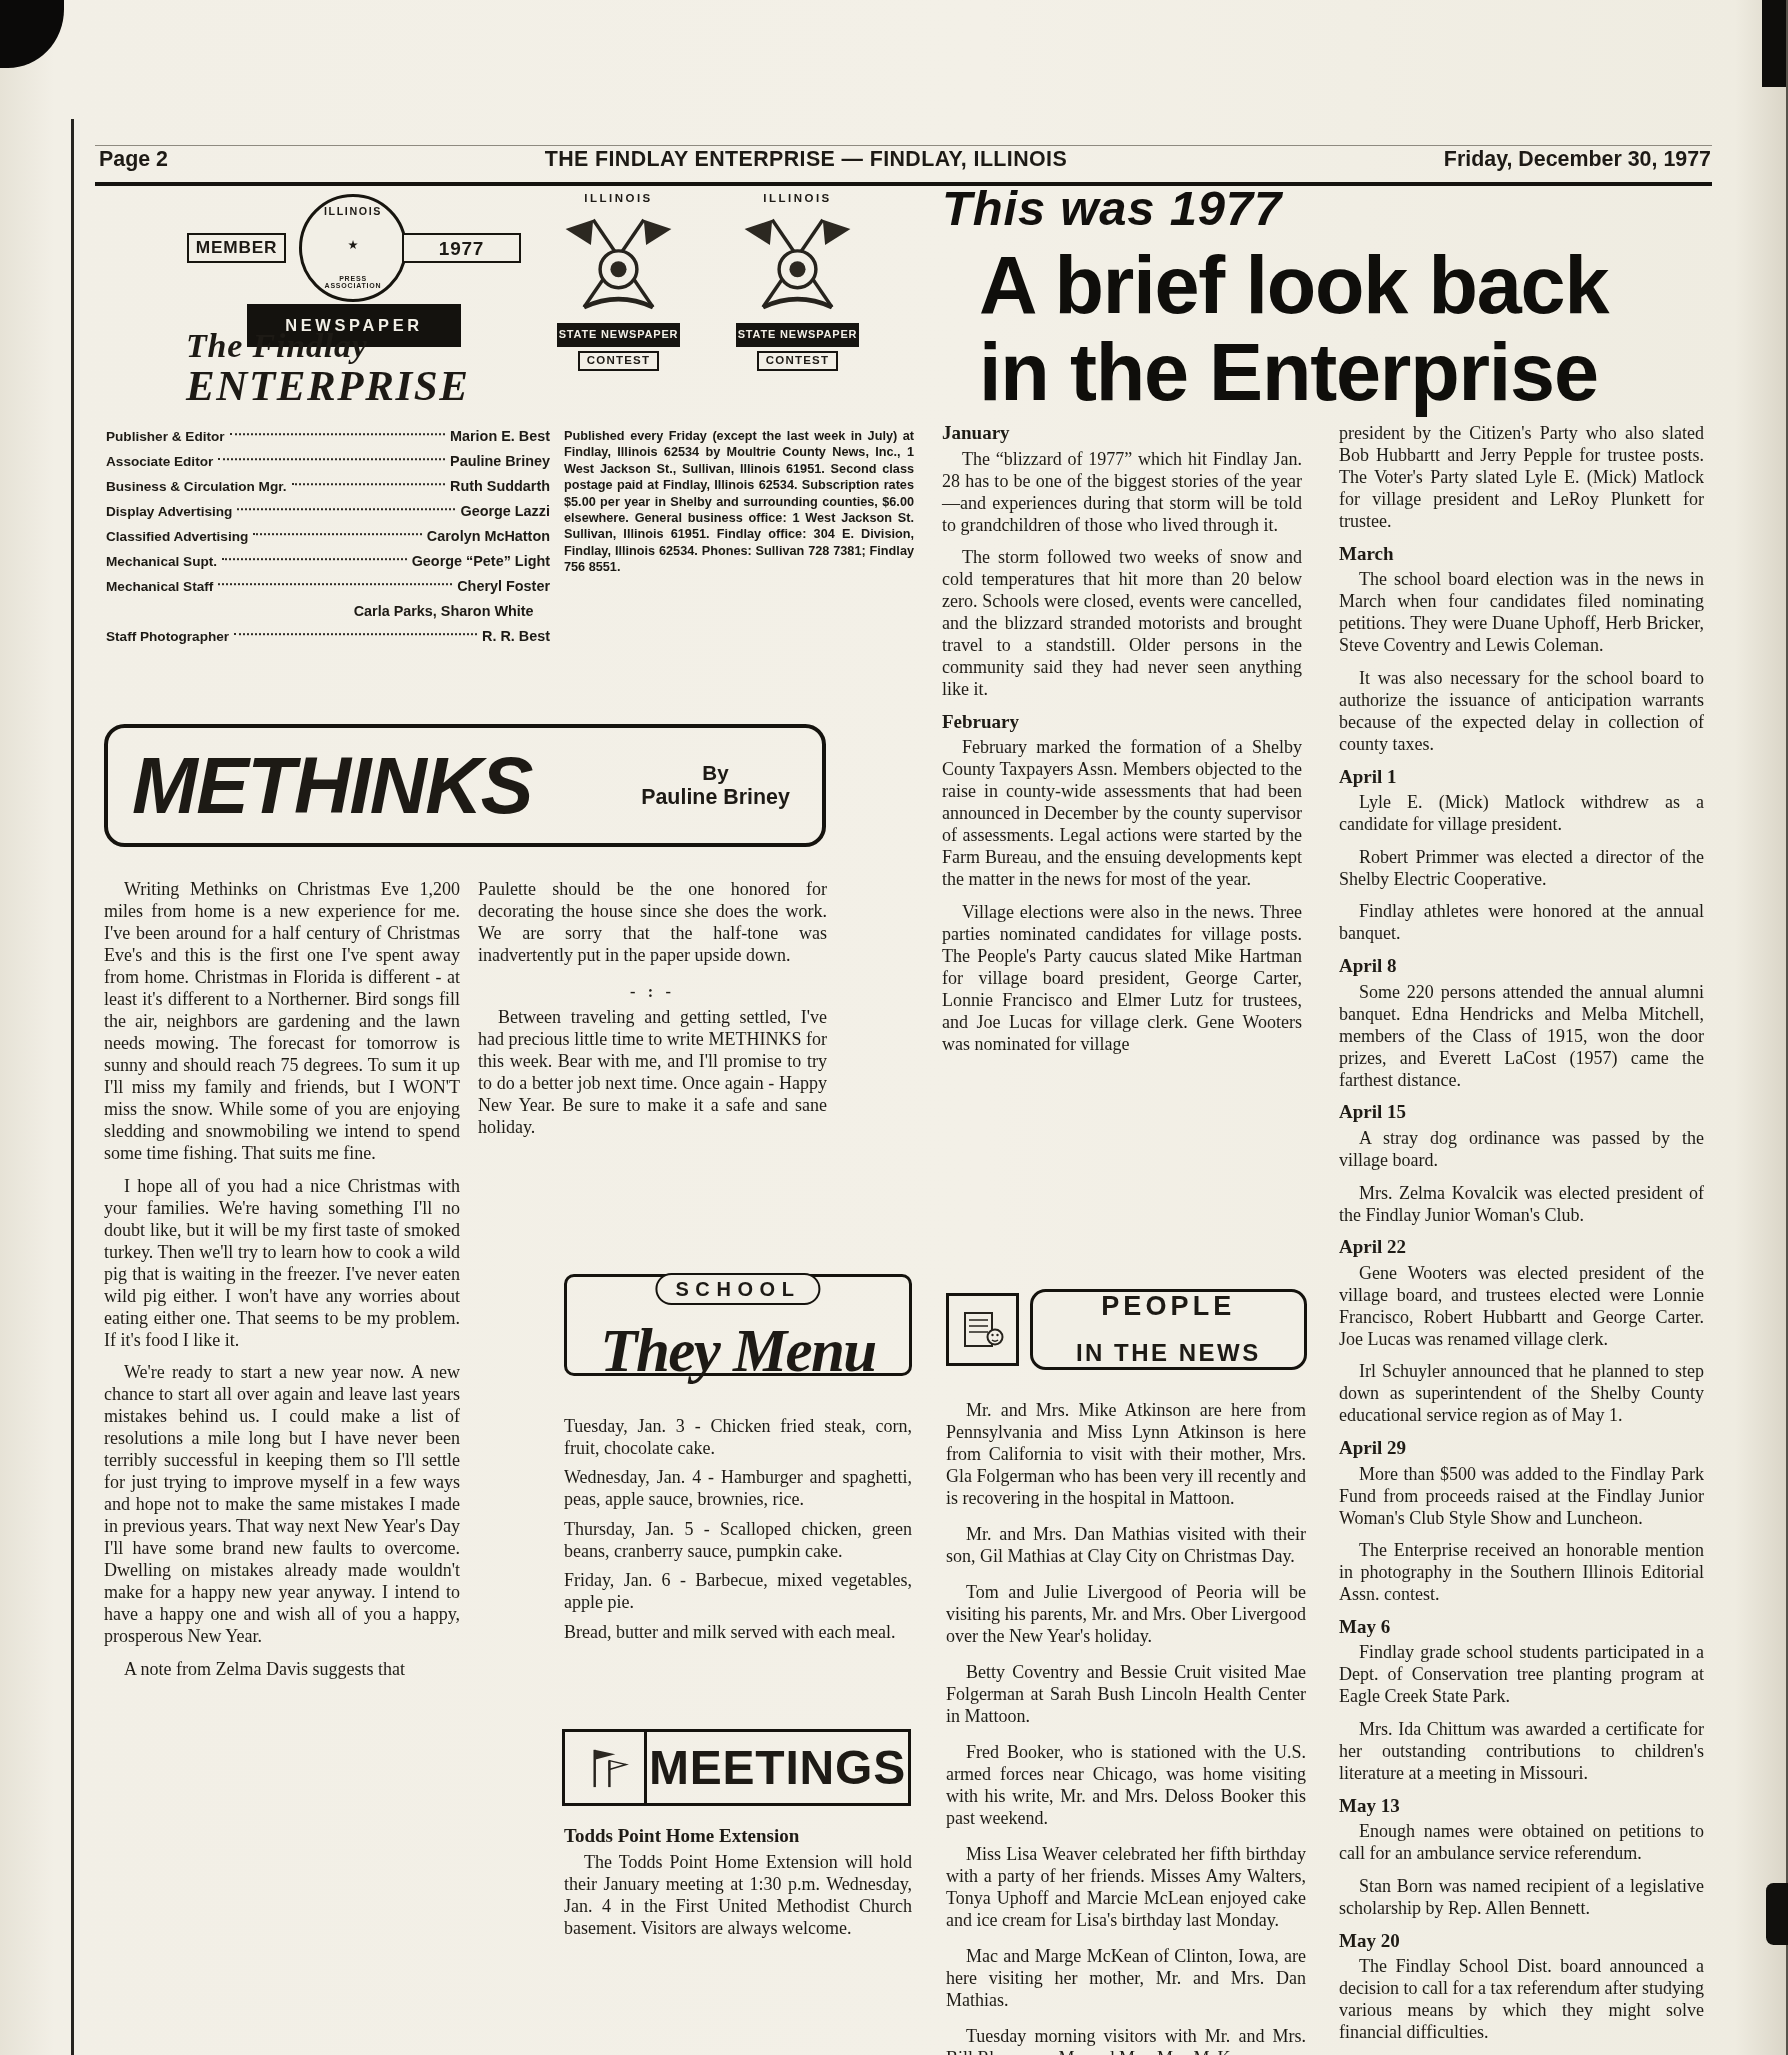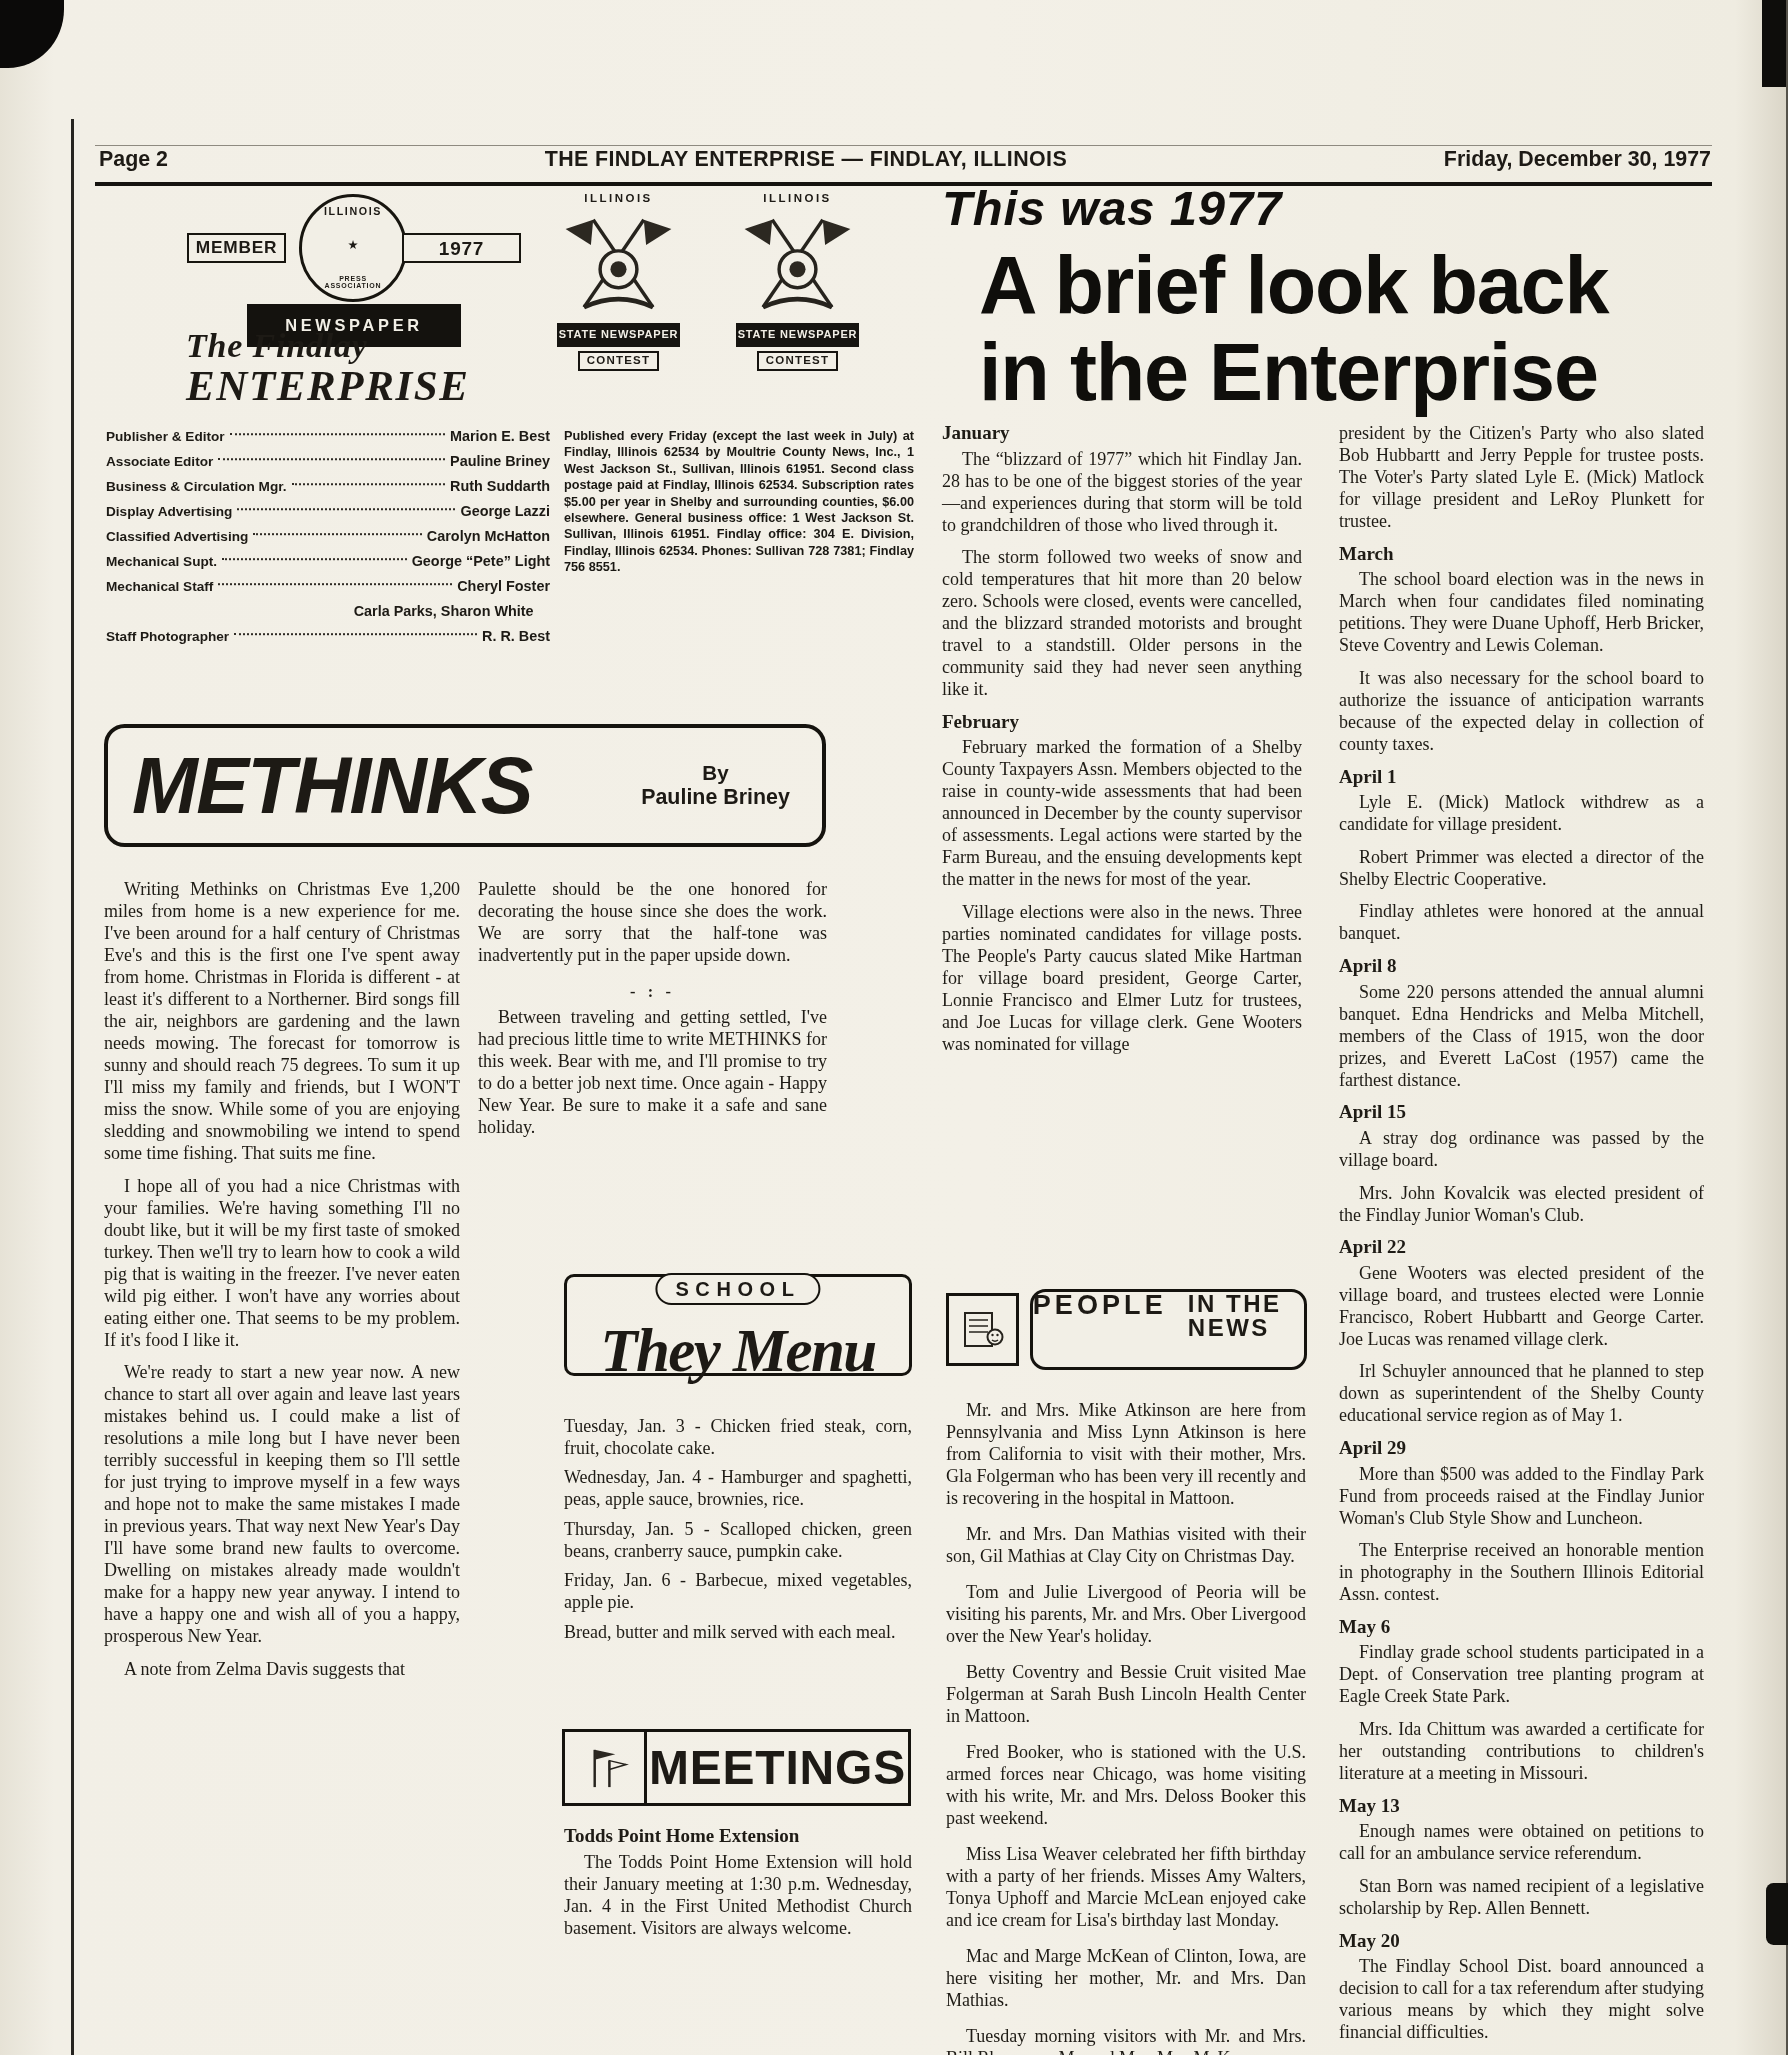--- a/index.html
+++ b/index.html
@@ -105,22 +105,22 @@
   #meetings-box{position:absolute;left:562px;top:1729px;width:349px;height:77px;border:3.7px solid #15130e;display:flex;align-items:stretch;}
   .mtg-icon-cell{width:82px;border-right:3.7px solid #15130e;display:flex;align-items:center;justify-content:center;}
   .mtg-icon-cell svg{width:49px;height:49px;}
   .mtg-title{flex:1;display:flex;align-items:center;justify-content:center;font:800 48px/1 var(--sans);letter-spacing:0.8px;border-radius:7px;}
   #todds{left:564px;top:1825px;width:348px;}
 
   
   #people-box{position:absolute;left:946px;top:1286px;width:361px;height:86px;display:flex;gap:10.7px;align-items:center;}
   .pp-icon{width:73px;height:73px;border:3.7px solid #15130e;display:flex;align-items:center;justify-content:center;background:var(--paper);}
   .pp-icon svg{width:50px;height:50px;}
-  .pp-title{flex:1;height:81px;border:3.7px solid #15130e;border-radius:15.6px;display:flex;flex-direction:row;
-    align-items:flex-start;justify-content:center;gap:21px;background:var(--paper);}
+  .pp-title{flex:1;height:81px;border:3.7px solid #15130e;border-radius:15.6px;display:flex;flex-direction:column;
+    align-items:center;justify-content:center;gap:21px;background:var(--paper);}
   .pp-title .t1{font:800 27px/1 var(--sans);letter-spacing:4.1px;}
   .pp-title .t2{font:800 24px/1 var(--sans);letter-spacing:2.5px;}
   #people-col{left:946px;top:1399px;width:360px;}
   #people-col .para{margin:0 0 14px;}
 </style>
 </head>
 <body>
 
 <div id="paper">
 
@@ -252,21 +252,21 @@
         <p class="para">The school board election was in the news in March when four candidates filed nominating petitions. They were Duane Uphoff, Herb Bricker, Steve Coventry and Lewis Coleman.</p>
         <p class="para">It was also necessary for the school board to authorize the issuance of anticipation warrants because of the expected delay in collection of county taxes.</p>
         <h3 class="subhead">April 1</h3>
         <p class="para">Lyle E. (Mick) Matlock withdrew as a candidate for village president.</p>
         <p class="para">Robert Primmer was elected a director of the Shelby Electric Cooperative.</p>
         <p class="para">Findlay athletes were honored at the annual banquet.</p>
         <h3 class="subhead">April 8</h3>
         <p class="para">Some 220 persons attended the annual alumni banquet. Edna Hendricks and Melba Mitchell, members of the Class of 1915, won the door prizes, and Everett LaCost (1957) came the farthest distance.</p>
         <h3 class="subhead">April 15</h3>
         <p class="para">A stray dog ordinance was passed by the village board.</p>
-        <p class="para">Mrs. John Kovalcik was elected president of the Findlay Junior Woman's Club.</p>
+        <p class="para">Mrs. Zelma Kovalcik was elected president of the Findlay Junior Woman's Club.</p>
         <h3 class="subhead">April 22</h3>
         <p class="para">Gene Wooters was elected president of the village board, and trustees elected were Lonnie Francisco, Robert Hubbartt and George Carter. Joe Lucas was renamed village clerk.</p>
         <p class="para">Irl Schuyler announced that he planned to step down as superintendent of the Shelby County educational service region as of May 1.</p>
         <h3 class="subhead">April 29</h3>
         <p class="para">More than $500 was added to the Findlay Park Fund from proceeds raised at the Findlay Junior Woman's Club Style Show and Luncheon.</p>
         <p class="para">The Enterprise received an honorable mention in photography in the Southern Illinois Editorial Assn. contest.</p>
         <h3 class="subhead">May 6</h3>
         <p class="para">Findlay grade school students participated in a Dept. of Conservation tree planting program at Eagle Creek State Park.</p>
         <p class="para">Mrs. Ida Chittum was awarded a certificate for her outstanding contributions to children's literature at a meeting in Missouri.</p>
         <h3 class="subhead">May 13</h3>

